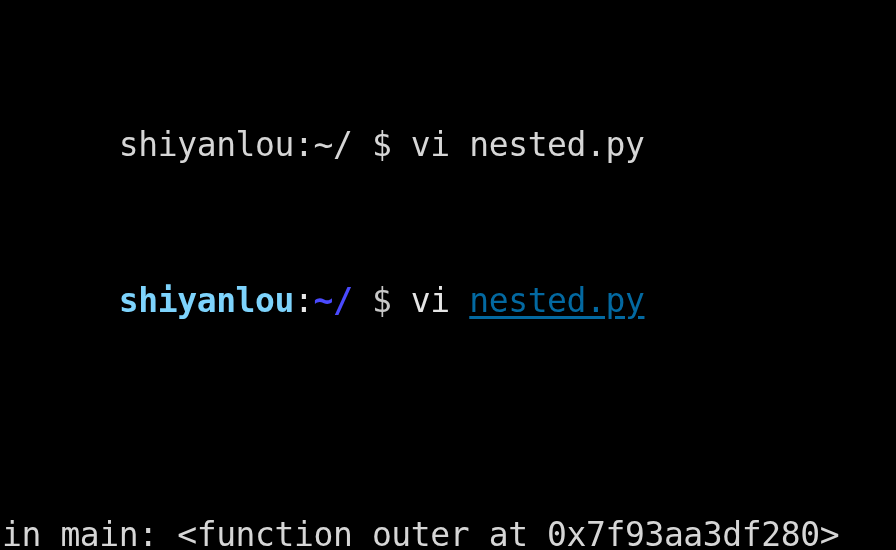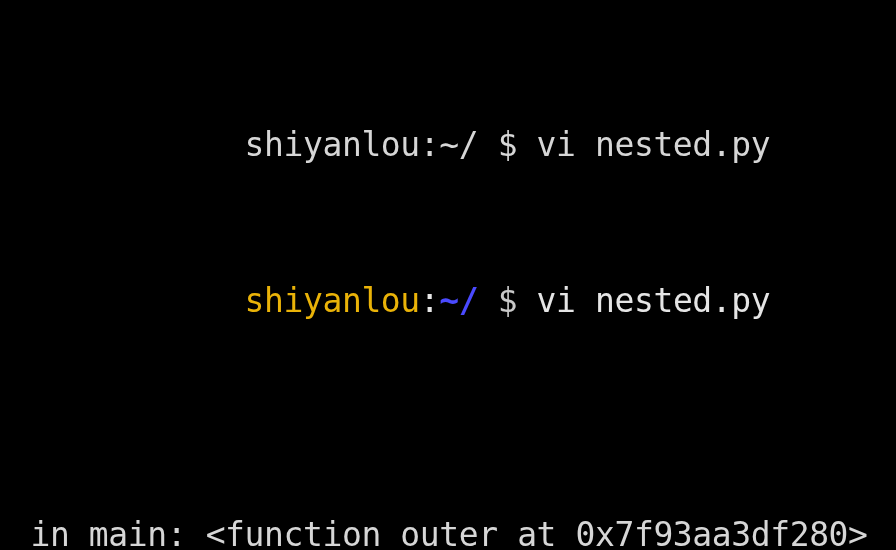--- a/index.html
+++ b/index.html
@@ -29,29 +29,28 @@
     line-height: 39px;
     letter-spacing: -0.4px;
     white-space: pre;
     color: #d6d6d6;
     -webkit-font-smoothing: antialiased;
   }
   .row {
     height: 39px;
     white-space: pre;
     padding-left: 2px;
-    text-align: center;
   }
   
-  .c-user   { color: #eab308; font-weight: normal; }
+  .c-user   { color: #7dd3fc; font-weight: bold; }
   .c-punct  { color: #e8e8e8; }
   .c-path   { color: #4a4aff; font-weight: bold; }
   .c-dollar { color: #c8c8c8; }
   .c-cmd    { color: #e5e5e5; }
-  .c-file   { color: #e5e5e5; text-underline-offset: 4px; }
+  .c-file   { color: #0369a1; text-decoration: underline; text-underline-offset: 4px; }
   .c-out    { color: #d6d6d6; }
 </style>
 </head>
 <body>
 
 <div id="terminal">
   <div class="screen">
 
     <div class="row">
       <span class="c-out">shiyanlou:~/ $ vi nested.py</span>

